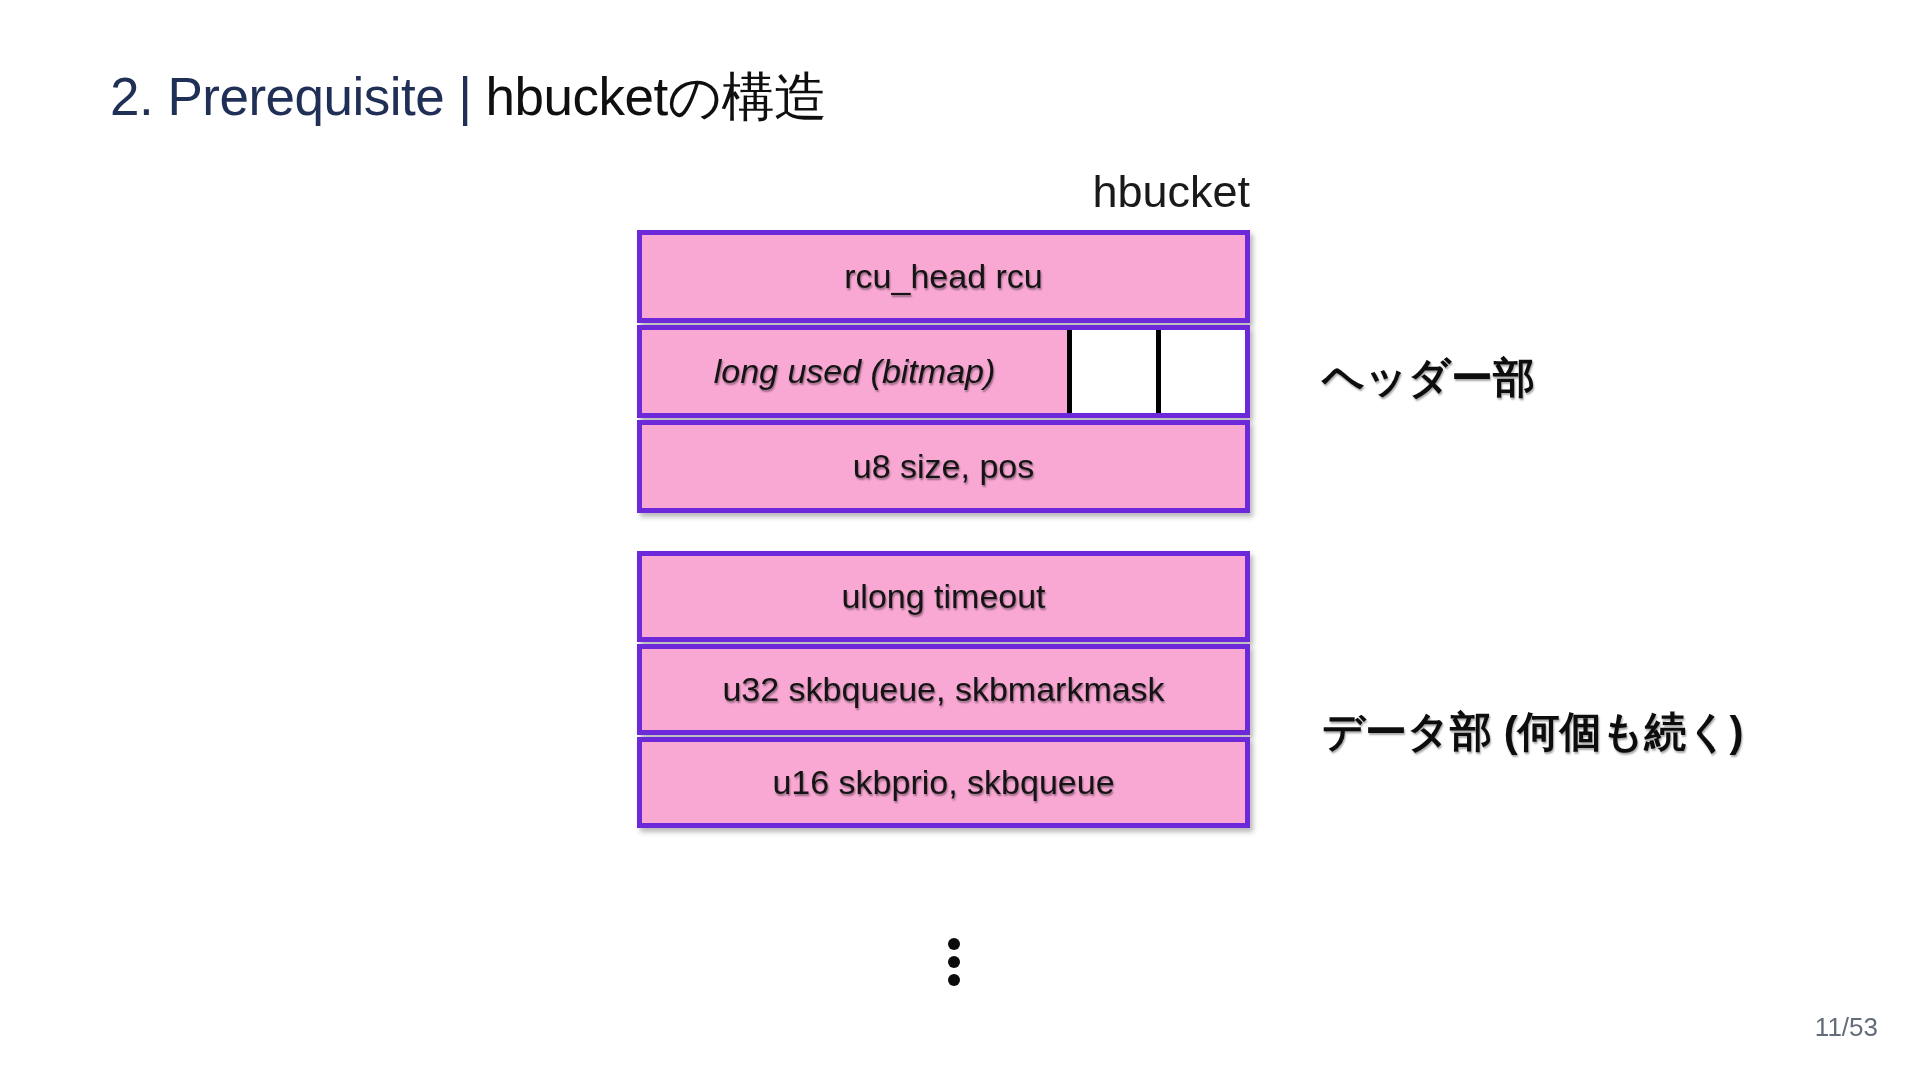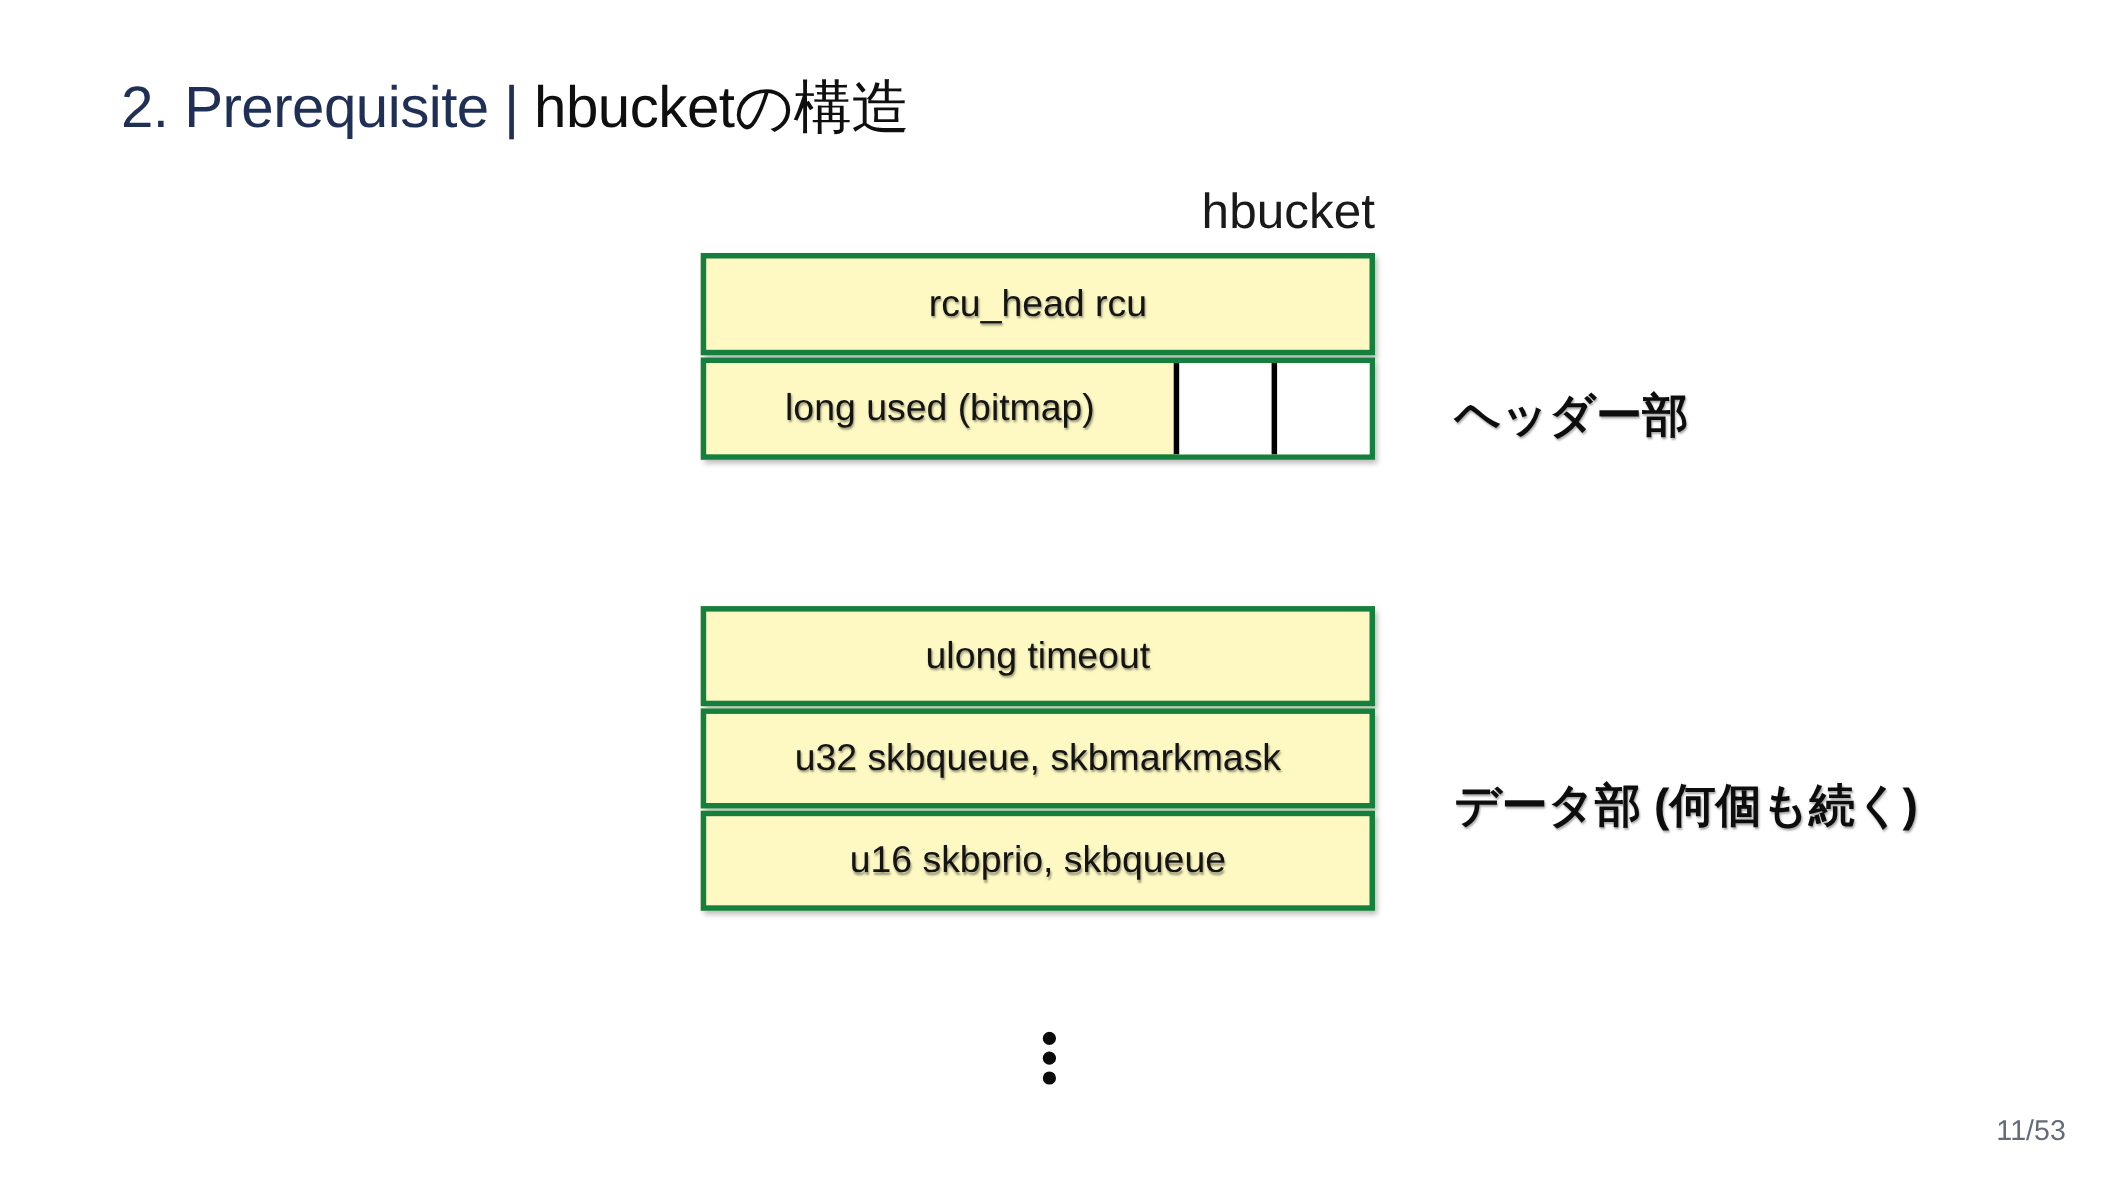--- a/index.html
+++ b/index.html
@@ -43,39 +43,39 @@
     width: 613px;
     display: flex;
     flex-direction: column;
     gap: 2px;
   }
   .group-header { top: 230px; }
   .group-data   { top: 551px; }
 
   .struct-row {
     position: relative;
-    background: #fef9c3;
-    border: 5px solid #15803d;
+    background: #f9a8d4;
+    border: 5px solid #6d28d9;
     box-shadow: 3px 4px 5px rgba(0,0,0,0.28);
     display: flex;
     align-items: center;
     justify-content: center;
   }
   .group-header .struct-row { height: 93px; }
   .group-data   .struct-row { height: 91px; }
 
   .row-text {
     font-size: 34px;
     color: #141414;
     text-shadow: 1px 2px 2px rgba(0,0,0,0.40);
     white-space: nowrap;
   }
 
   
-  .row-split { justify-content: center; padding: 0; }
+  .row-split { justify-content: center; padding: 0; font-style: italic; }
   .row-split .split-label {
     flex: 1 1 auto;
     display: flex;
     align-items: center;
     justify-content: center;
     height: 100%;
   }
   .mini-cell {
     width: 89px;
     height: 100%;
@@ -133,20 +133,23 @@
 
 <div class="box-group group-header">
   <div class="struct-row">
     <span class="row-text">rcu_head rcu</span>
   </div>
   <div class="struct-row row-split">
     <span class="split-label row-text">long used (bitmap)</span>
     <span class="mini-cell"></span>
     <span class="mini-cell"></span>
   </div>
+  <div class="struct-row">
+    <span class="row-text">u8 size, pos</span>
+  </div>
 </div>
 
 <div class="box-group group-data">
   <div class="struct-row">
     <span class="row-text">ulong timeout</span>
   </div>
   <div class="struct-row">
     <span class="row-text">u32 skbqueue, skbmarkmask</span>
   </div>
   <div class="struct-row">

